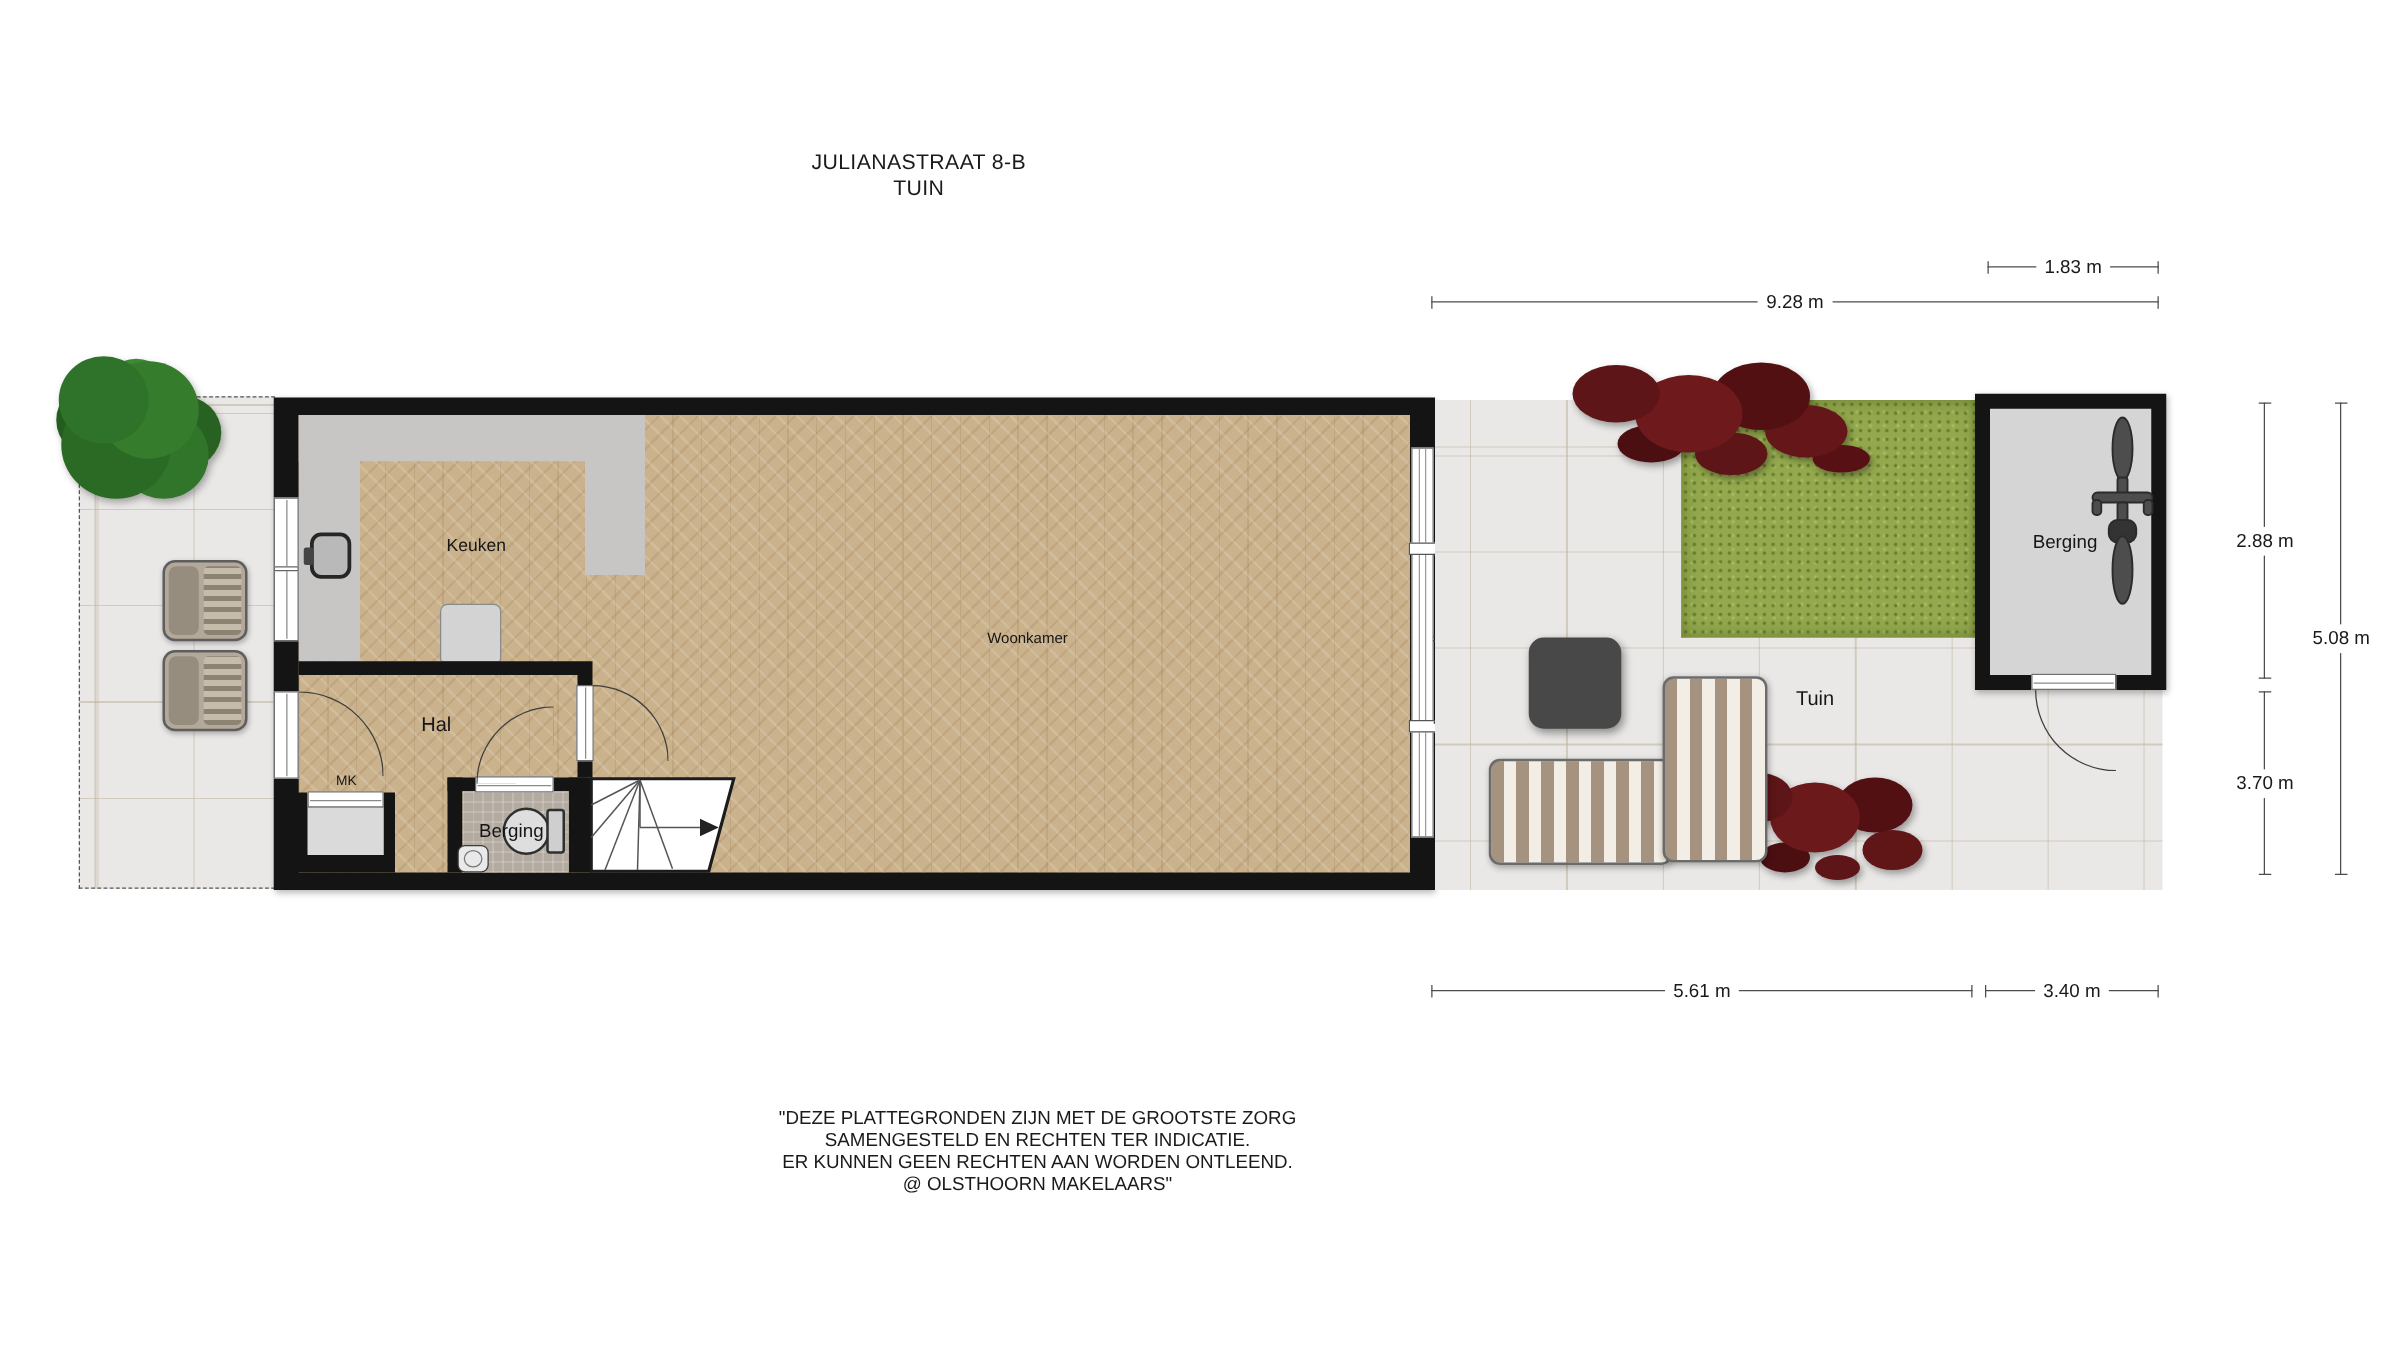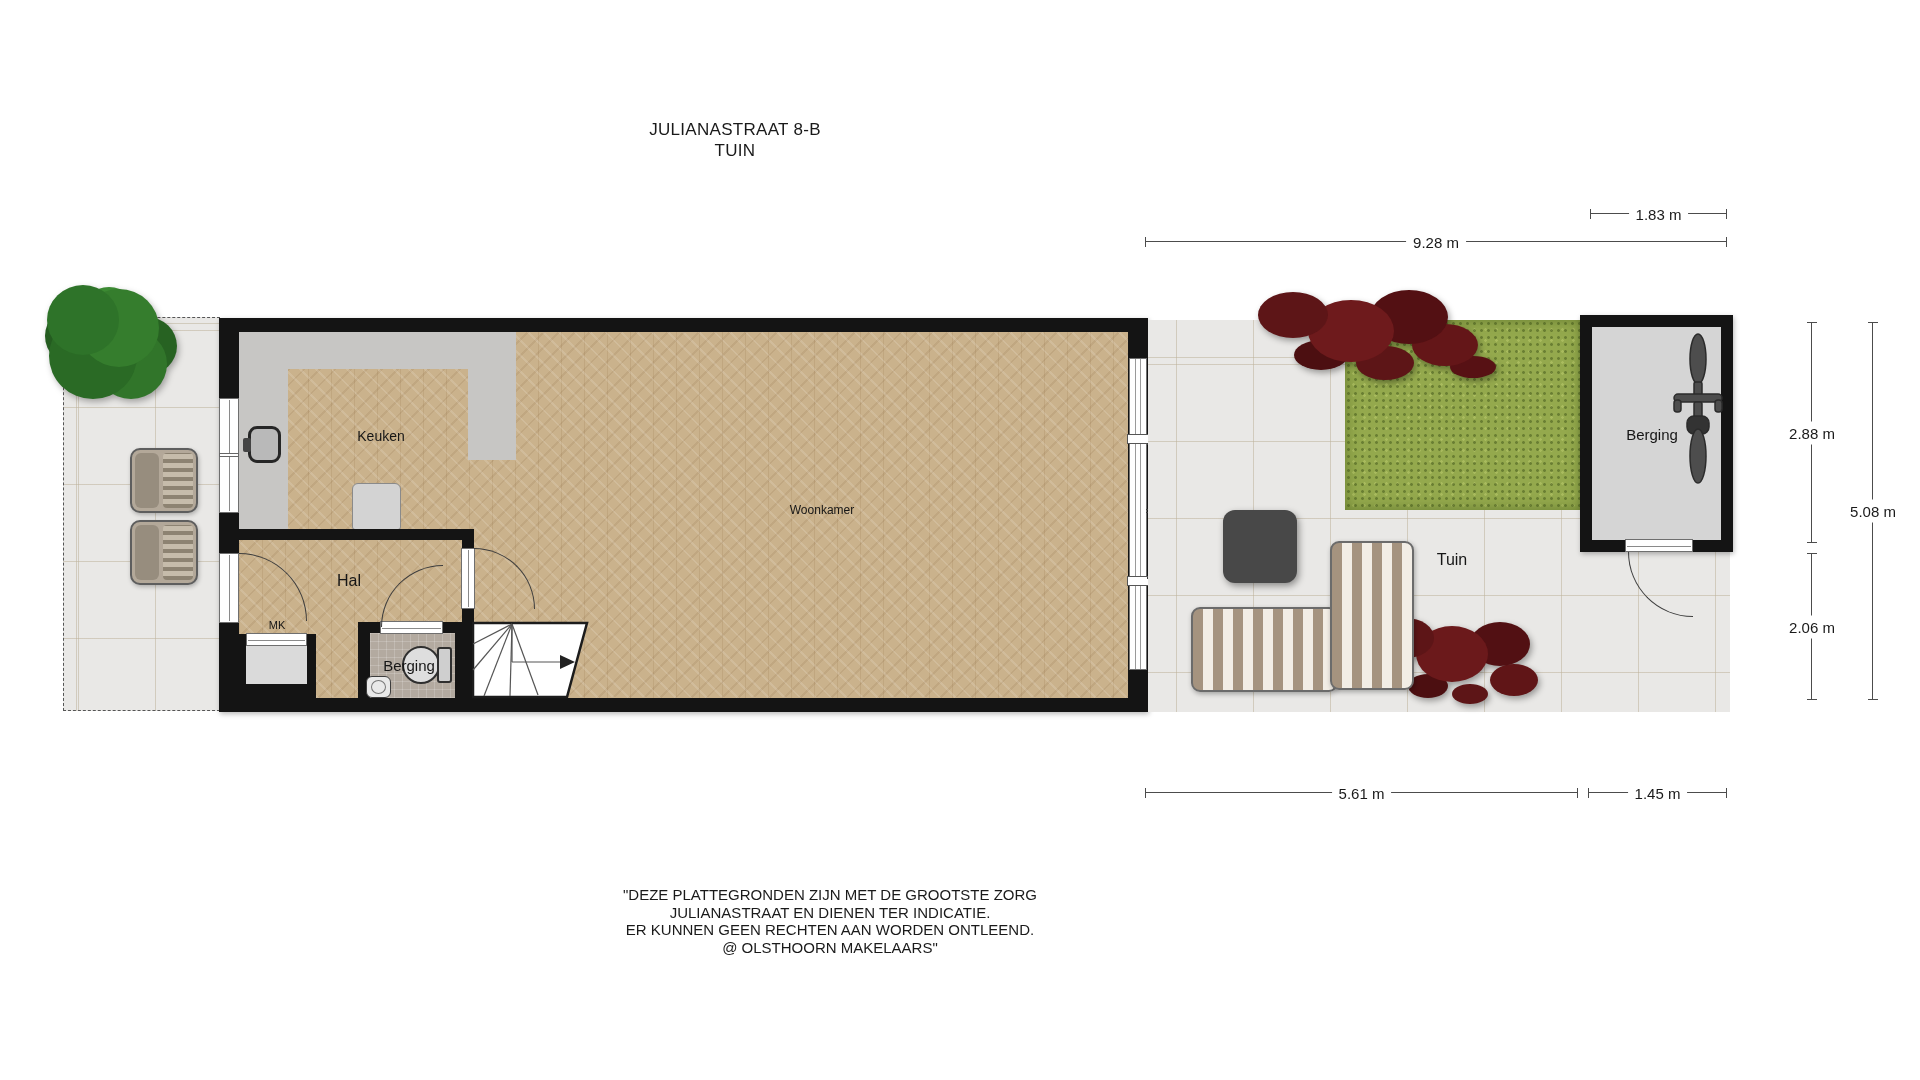--- a/index.html
+++ b/index.html
@@ -189,32 +189,32 @@
   <div class="abs dim-h" style="left:1590px;top:213px;width:137px;">
     <span class="dim-label">1.83 m</span>
   </div>
   <div class="abs dim-h" style="left:1145px;top:241px;width:582px;">
     <span class="dim-label">9.28 m</span>
   </div>
   <div class="abs dim-h" style="left:1145px;top:792px;width:433px;">
     <span class="dim-label">5.61 m</span>
   </div>
   <div class="abs dim-h" style="left:1588px;top:792px;width:139px;">
-    <span class="dim-label">1.45 m</span>
+    <span class="dim-label">3.40 m</span>
   </div>
   <div class="abs dim-v" style="left:1811px;top:322px;height:221px;">
     <span class="dim-label">2.88 m</span>
   </div>
   <div class="abs dim-v" style="left:1811px;top:553px;height:147px;">
-    <span class="dim-label">2.06 m</span>
+    <span class="dim-label">3.70 m</span>
   </div>
   <div class="abs dim-v" style="left:1872px;top:322px;height:378px;">
     <span class="dim-label">5.08 m</span>
   </div>
 
   <div class="abs disclaimer">
     <div>"DEZE PLATTEGRONDEN ZIJN MET DE GROOTSTE ZORG</div>
-    <div>JULIANASTRAAT EN DIENEN TER INDICATIE.</div>
+    <div>SAMENGESTELD EN RECHTEN TER INDICATIE.</div>
     <div>ER KUNNEN GEEN RECHTEN AAN WORDEN ONTLEEND.</div>
     <div>@ OLSTHOORN MAKELAARS"</div>
   </div>
 
 </div>
 
 </body></html>

